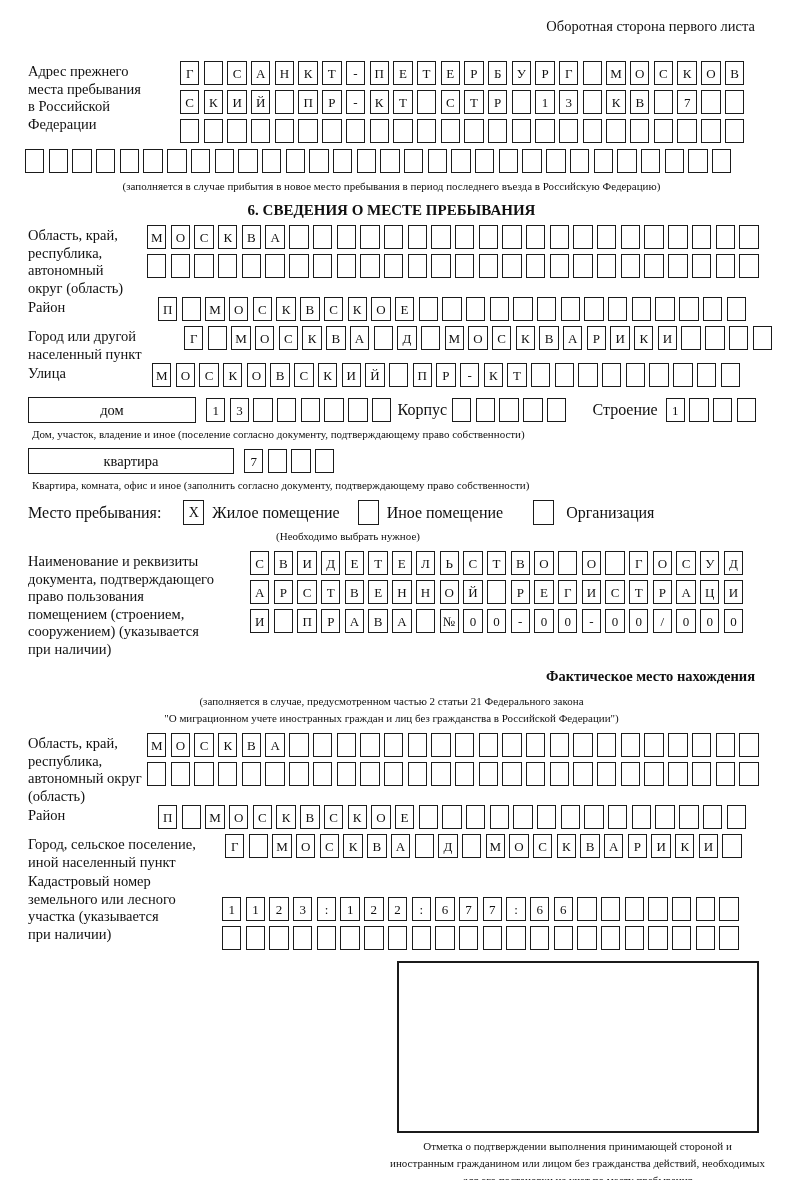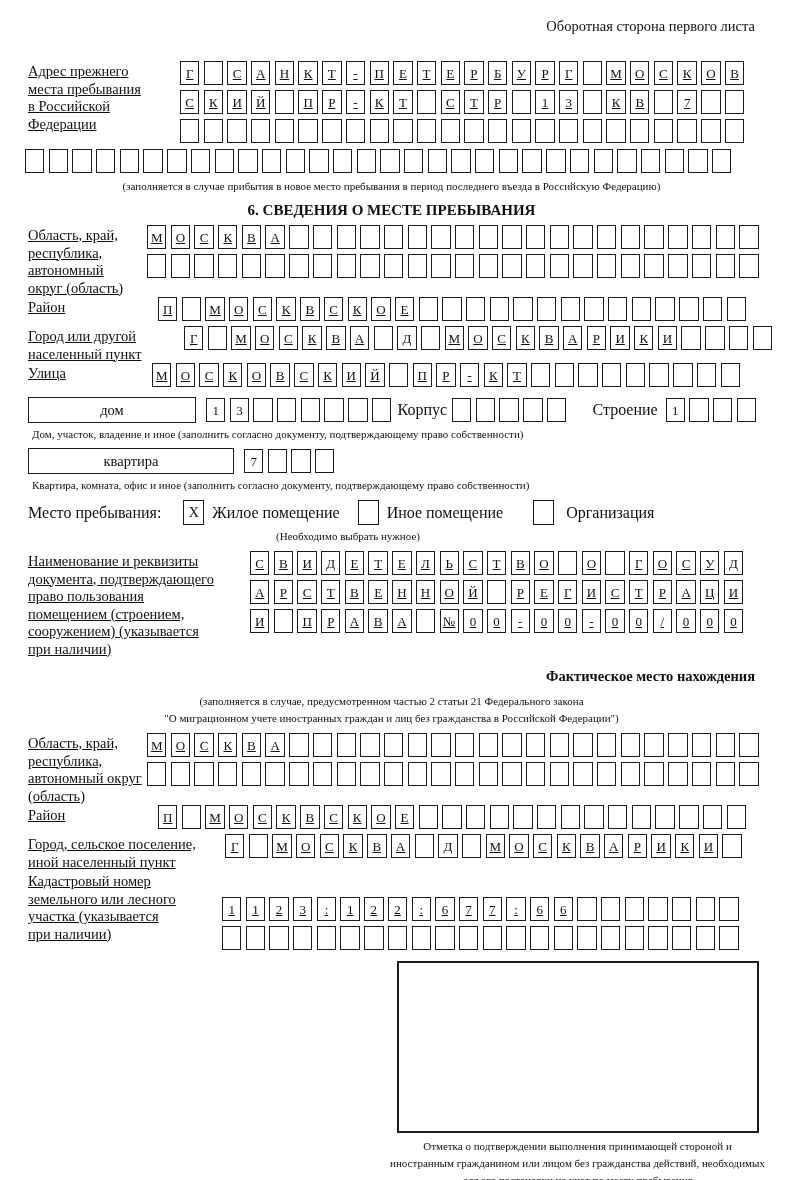--- a/index.html
+++ b/index.html
@@ -2,21 +2,21 @@
 <html><head>
 <meta charset="utf-8">
 <style>
   html,body{margin:0;padding:0;background:#fff;}
   .page{
     position:relative; width:800px; height:1180px; box-sizing:border-box;
     padding:18px 45px 10px 28px; background:#fff; color:#101010;
     font-family:"Liberation Serif", serif; overflow:hidden;
   }
   .top-note{ text-align:right; font-size:14.5px; }
-  .frow{ display:flex; align-items:flex-start;text-decoration:underline; }
+  .frow{ display:flex; align-items:flex-start; }
   .flabel{ flex:0 0 auto; font-size:14.5px; line-height:17.5px; white-space:pre-line; padding-top:2px;}
   .w152{width:152px}.w119{width:119px}.w130{width:130px}.w156{width:156px}
   .w124{width:124px}.w222{width:222px}.w197{width:197px}.w194{width:194px}
   .cellcol{ display:flex; flex-direction:column; }
   .cellrow{ display:flex; flex-wrap:nowrap; margin-bottom:5px; height:24px;}
   .cell{
     box-sizing:border-box; flex:0 0 auto; width:19.4px; height:24px;
     border:1.7px solid #1b1b1b; margin-right:4.3px;
     display:inline-flex; align-items:center; justify-content:center;
     font-size:13px; line-height:13px;
@@ -353,21 +353,21 @@
         <span class="cell"></span>
       </div>
     <div class="inline-label" style="margin:0 8px 0 22px;">Строение</div>
     <div class="cellrow" style="margin:0;">
         <span class="cell">1</span>
         <span class="cell"></span>
         <span class="cell"></span>
         <span class="cell"></span>
       </div>
   </div>
-  <div class="caption cap-indent" style="margin-top:3px;">Дом, участок, владение и иное (заполнить согласно документу, подтверждающему право собственности)</div>
+  <div class="caption cap-indent" style="margin-top:3px;">Дом, участок, владение и иное (поселение согласно документу, подтверждающему право собственности)</div>
 
   <div class="house-line">
     <div class="bigbox-label" style="width:206px;">квартира</div>
     <div class="cellrow" style="margin:0 0 0 10px;">
         <span class="cell">7</span>
         <span class="cell"></span>
         <span class="cell"></span>
         <span class="cell"></span>
       </div>
   </div>

